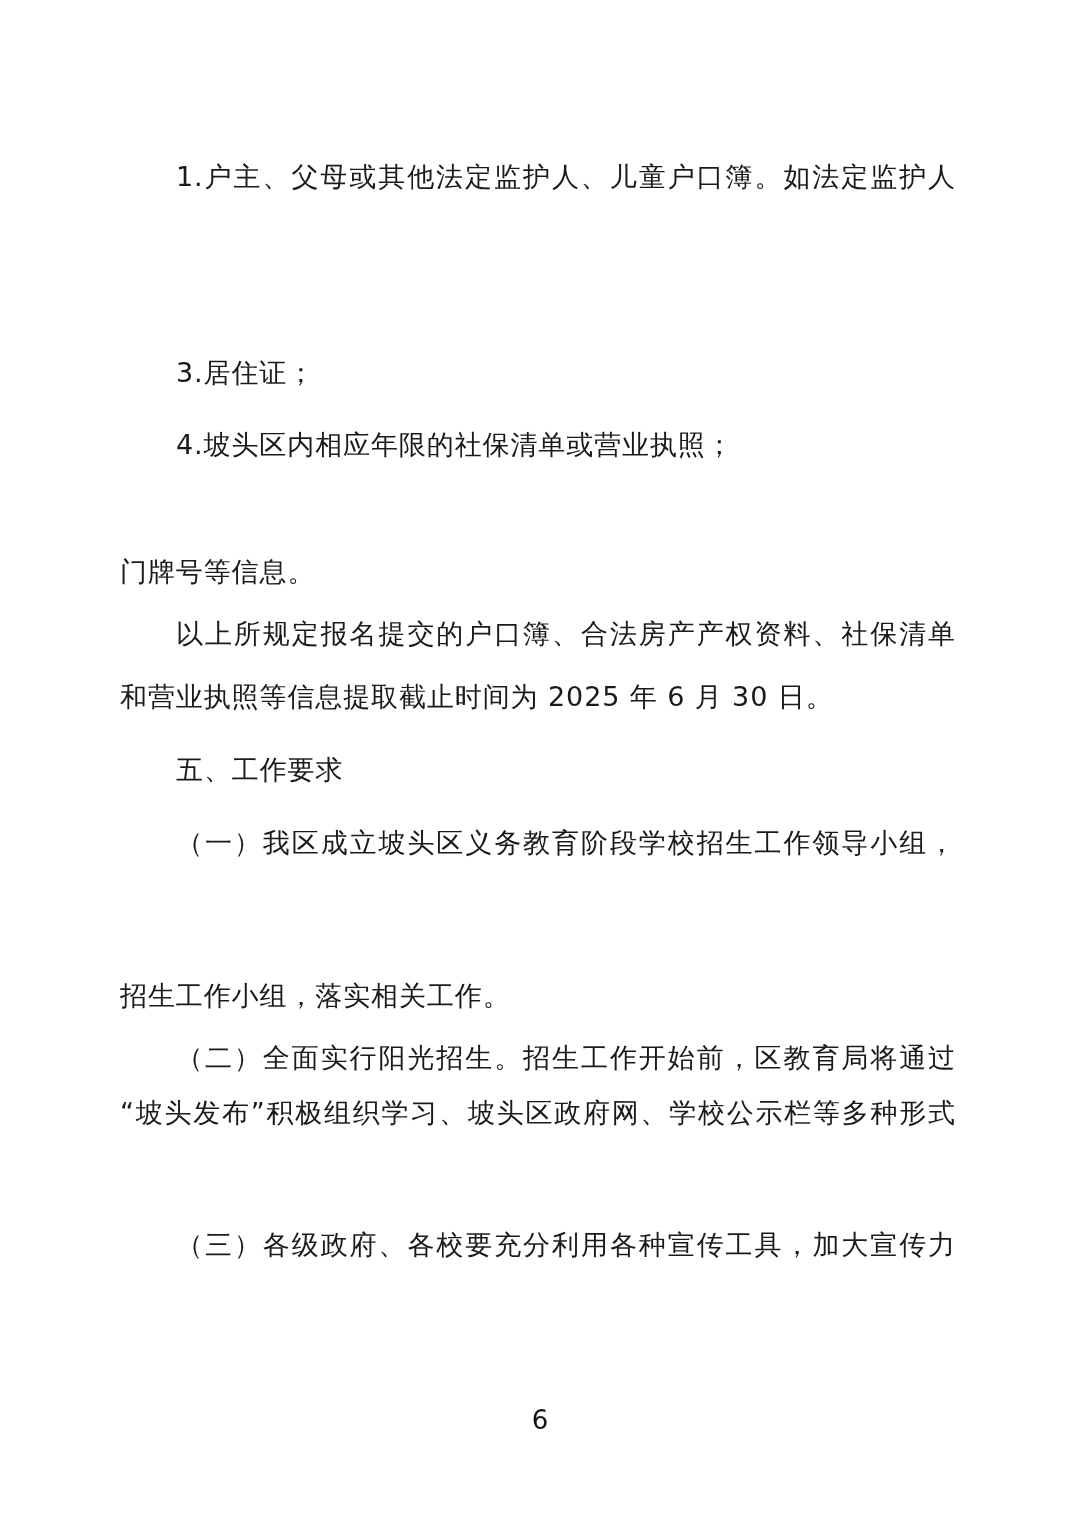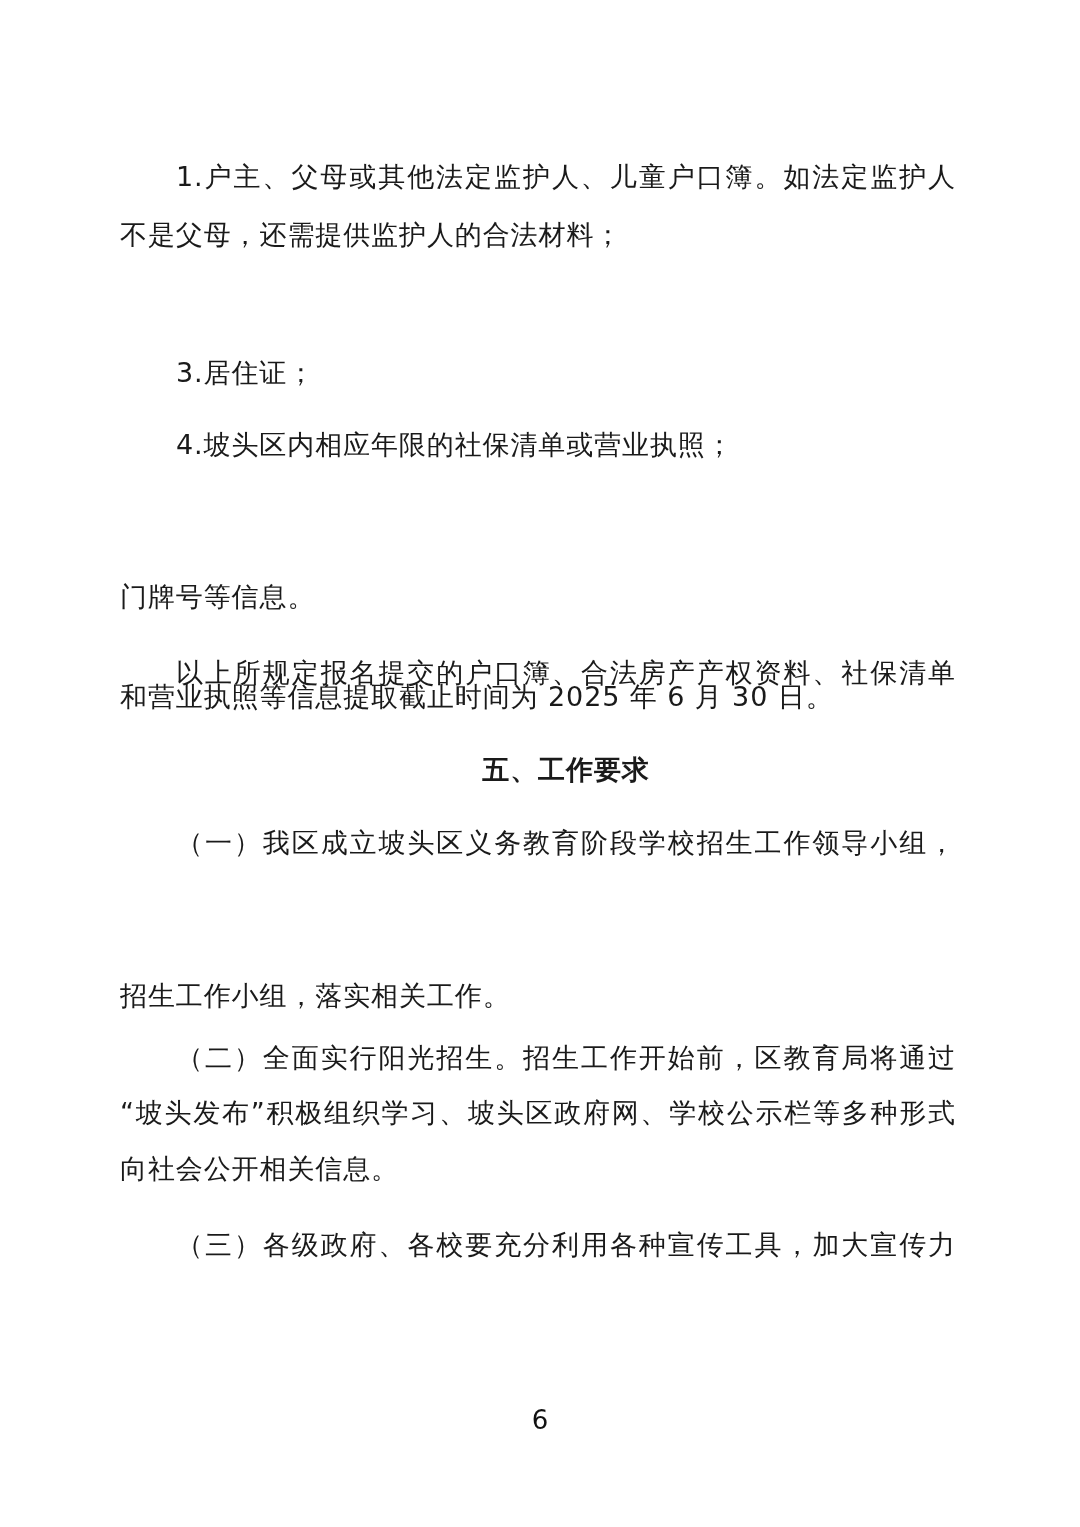--- a/index.html
+++ b/index.html
@@ -3,37 +3,35 @@
 <meta charset="utf-8">
 <style>
   html, body { margin: 0; padding: 0; background: #ffffff; }
   body { width: 1080px; height: 1527px; position: relative; overflow: hidden;
          font-family: "DejaVu Sans", "Liberation Sans", sans-serif; color: #1a1a1a; }
   .page { position: absolute; left: 0; top: 0; width: 944px; height: 1527px; }
   .line { position: absolute; left: 120px; width: 836px; font-size: 27px; line-height: 34px;
           white-space: nowrap; letter-spacing: 0.9px; }
   .line.just { text-align-last: justify; text-align: justify; white-space: normal; }
   .indent { left: 176px; width: 780px; }
-  .heading { font-weight: bold; text-align: center; }
+  .heading { font-weight: normal; }
   .page-number { position: absolute; left: 0; width: 1080px; top: 1405px; text-align: center;
                  font-size: 26px; font-family: "DejaVu Sans", sans-serif; color: #111; }
 </style>
 </head>
 <body>
 
 <div class="page">
   <div class="line indent just" style="top:160px">1.户主、父母或其他法定监护人、儿童户口簿。如法定监护人</div>
-  <div class="line" style="top:218px">不是父母，还需提供监护人的合法材料；</div>
   <div class="line indent" style="top:356px">3.居住证；</div>
   <div class="line indent" style="top:428px">4.坡头区内相应年限的社保清单或营业执照；</div>
-  <div class="line" style="top:580px">门牌号等信息。</div>
-  <div class="line indent just" style="top:656px">以上所规定报名提交的户口簿、合法房产产权资料、社保清单</div>
+  <div class="line" style="top:555px">门牌号等信息。</div>
+  <div class="line indent just" style="top:617px">以上所规定报名提交的户口簿、合法房产产权资料、社保清单</div>
   <div class="line" style="top:680px">和营业执照等信息提取截止时间为 2025 年 6 月 30 日。</div>
   <div class="line indent heading" style="top:753px">五、工作要求</div>
   <div class="line indent just" style="top:826px">（一）我区成立坡头区义务教育阶段学校招生工作领导小组，</div>
   <div class="line" style="top:979px">招生工作小组，落实相关工作。</div>
   <div class="line indent just" style="top:1041px">（二）全面实行阳光招生。招生工作开始前，区教育局将通过</div>
   <div class="line just" style="top:1096px">“坡头发布”积极组织学习、坡头区政府网、学校公示栏等多种形式</div>
-  <div class="line" style="top:1152px">向社会公开相关信息。</div>
   <div class="line indent just" style="top:1228px">（三）各级政府、各校要充分利用各种宣传工具，加大宣传力</div>
 
   <div class="page-number">6</div>
 </div>
 
 </body></html>

